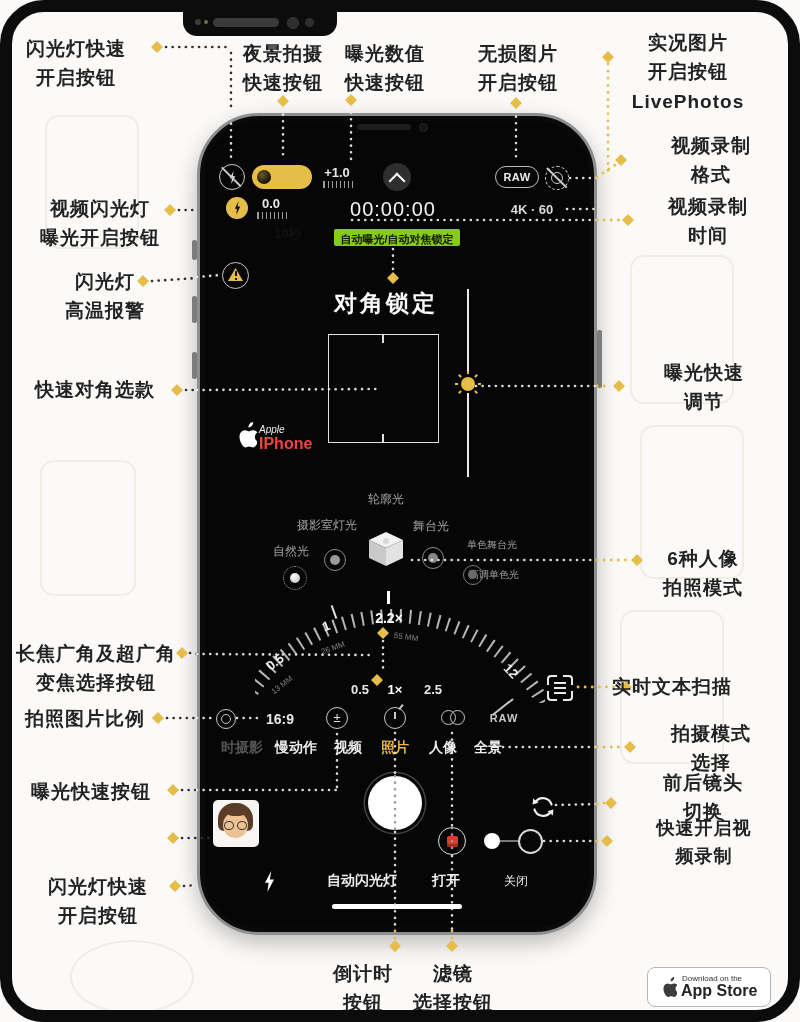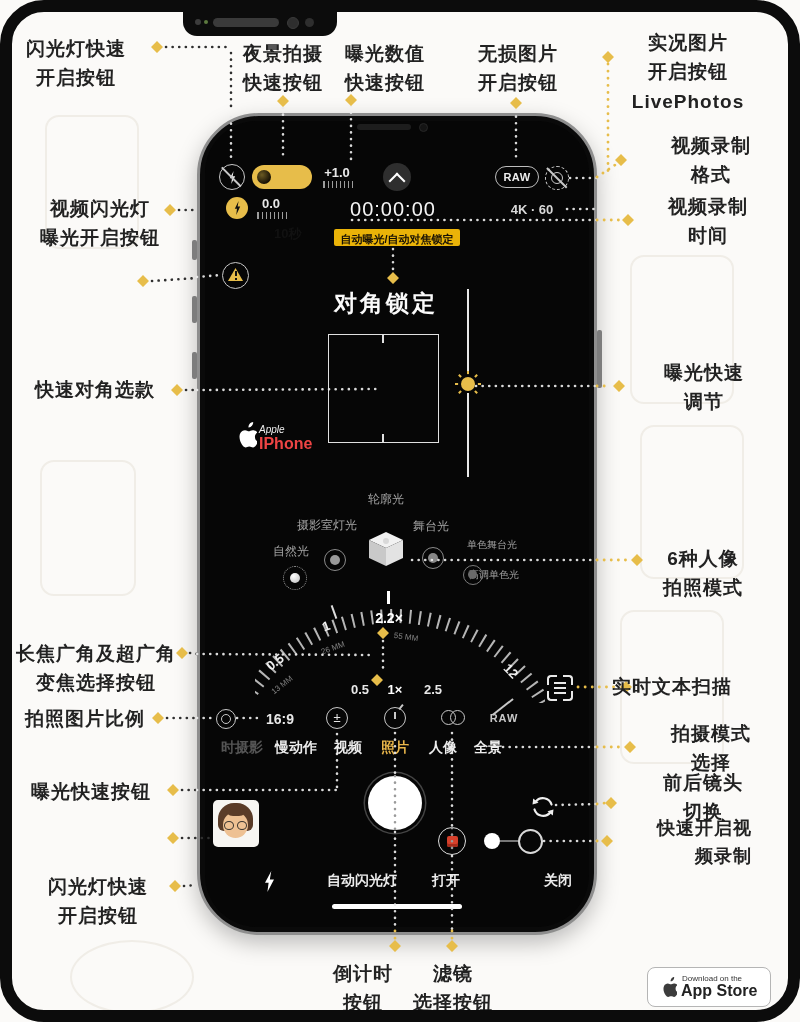--- a/index.html
+++ b/index.html
@@ -64,21 +64,21 @@
     </div>
 
     <div class="abs" style="left:21px;top:76px;width:22px;height:22px;border-radius:50%;background:#e7bd4a;">
       <span class="bolt" style="left:7px;top:4px;width:9px;height:14px;background:#111;"></span>
     </div>
     <div class="c" style="left:66px;top:82px;font-size:13px;font-weight:700;color:#e8e8e8;">0.0</div>
     <div class="ruler" style="left:52px;top:91px;width:28px;"></div>
     <div class="c" style="left:188px;top:88px;font-size:20px;color:#f5f5f5;letter-spacing:1px;">00:00:00</div>
     <div class="c" style="left:327px;top:88px;font-size:13px;font-weight:600;color:#d8d8d8;">4K · 60</div>
 
-    <div class="abs" style="left:129px;top:108px;width:126px;height:17px;background:#eab308;border-radius:2px;text-align:center;">
+    <div class="abs" style="left:129px;top:108px;width:126px;height:17px;background:#84cc16;border-radius:2px;text-align:center;">
       <span style="font-size:11px;line-height:17px;font-weight:700;color:#151005;">自动曝光/自动对焦锁定</span>
     </div>
 
     <div class="c" style="left:181px;top:182px;font-size:23px;font-weight:700;color:#fafafa;letter-spacing:3px;">对角锁定</div>
 
     <div class="abs" style="left:123px;top:213px;width:111px;height:109px;border:1.5px solid #e0e0e0;box-sizing:border-box;">
       <span class="abs" style="left:53px;top:0;width:2px;height:8px;background:#e0e0e0;"></span>
       <span class="abs" style="left:53px;bottom:0;width:2px;height:8px;background:#e0e0e0;"></span>
     </div>
 
@@ -199,21 +199,21 @@
     <div class="ring" style="left:233px;top:706px;width:28px;height:28px;border-color:#ddd;">
       <span class="abs" style="left:8px;top:8px;width:11px;height:11px;background:#d6402b;border-radius:2px;box-shadow:inset 0 -3px 0 #a52c1c;"></span>
     </div>
     <div class="abs" style="left:279px;top:712px;width:16px;height:16px;border-radius:50%;background:#fff;"></div>
     <div class="abs" style="left:295px;top:719px;width:20px;height:2px;background:#777;"></div>
     <div class="ring" style="left:313px;top:708px;width:25px;height:25px;border-width:2px;border-color:#d8d8d8;"></div>
 
     <div class="abs bolt" style="left:57px;top:750px;width:15px;height:21px;background:#fff;"></div>
     <div class="c" style="left:157px;top:760px;font-size:14px;font-weight:700;color:#ececec;">自动闪光灯</div>
     <div class="c" style="left:241px;top:760px;font-size:14px;font-weight:700;color:#ececec;">打开</div>
-    <div class="c" style="left:311px;top:760px;font-size:14px;font-weight:700;color:#ececec;margin-left:42px;">关闭</div>
+    <div class="c" style="left:311px;top:760px;font-size:12px;font-weight:400;color:#ececec;">关闭</div>
 
     <div class="abs" style="left:127px;top:783px;width:130px;height:5px;border-radius:3px;background:#fff;"></div>
   </div>
 
   <div class="ring" style="left:222px;top:262px;width:27px;height:27px;z-index:3;">
     <span class="abs" style="left:5px;top:5px;width:15px;height:13px;background:#e7bd4a;clip-path:polygon(50% 0,100% 100%,0 100%);"></span>
     <span class="abs" style="left:11.5px;top:8px;width:2px;height:5px;background:#111;"></span>
     <span class="abs" style="left:11.5px;top:14.5px;width:2px;height:2px;background:#111;"></span>
   </div>
 
@@ -237,32 +237,34 @@
 快速按钮</div>
   <div class="c ann" style="left:518px;top:68px;">无损图片
 开启按钮</div>
   <div class="c ann" style="left:688px;top:72px;">实况图片
 开启按钮
 LivePhotos</div>
   <div class="c ann" style="left:711px;top:160px;">视频录制格式</div>
   <div class="c ann" style="left:708px;top:221px;">视频录制时间</div>
   <div class="c ann" style="left:100px;top:223px;">视频闪光灯
 曝光开启按钮</div>
+  <div class="c ann" style="left:105px;top:296px;">闪光灯
+高温报警</div>
   <div class="c ann" style="left:95px;top:390px;">快速对角选款</div>
   <div class="c ann" style="left:704px;top:387px;">曝光快速调节</div>
   <div class="c ann" style="left:703px;top:573px;">6种人像
 拍照模式</div>
   <div class="c ann" style="left:96px;top:668px;">长焦广角及超广角
 变焦选择按钮</div>
   <div class="c ann" style="left:672px;top:687px;">实时文本扫描</div>
   <div class="c ann" style="left:85px;top:719px;">拍照图片比例</div>
   <div class="c ann" style="left:711px;top:748px;">拍摄模式选择</div>
   <div class="c ann" style="left:91px;top:792px;">曝光快速按钮</div>
   <div class="c ann" style="left:703px;top:797px;">前后镜头切换</div>
-  <div class="c ann" style="left:704px;top:843px;font-size:18px;text-align:right;">快速开启视频录制</div>
+  <div class="c ann" style="left:704px;top:843px;font-size:18px;">快速开启视频录制</div>
   <div class="c ann" style="left:98px;top:901px;">闪光灯快速
 开启按钮</div>
   <div class="c ann" style="left:363px;top:988px;">倒计时
 按钮</div>
   <div class="c ann" style="left:453px;top:988px;">滤镜
 选择按钮</div>
 
   <div class="abs" style="left:647px;top:967px;width:124px;height:40px;background:#fff;border:1.5px solid #b5b5b5;border-radius:8px;box-sizing:border-box;z-index:7;">
     <svg class="abs" style="left:9px;top:8px;" width="20" height="24" viewBox="0 0 17 20">
       <path fill="#3c3c3c" d="M13.8 3.2c.5-.7.9-1.6.8-2.5-.8 0-1.7.5-2.3 1.2-.5.6-.9 1.5-.8 2.4.9.1 1.8-.5 2.3-1.1zM15.8 10.6c-.1-1.9 1.5-2.9 1.6-3-.9-1.3-2.3-1.5-2.8-1.5-1.2-.1-2.3.7-2.9.7-.6 0-1.5-.7-2.5-.7-1.3 0-2.5.8-3.1 1.9-1.3 2.3-.3 5.8 1 7.7.6.9 1.4 1.9 2.4 1.9 1 0 1.3-.6 2.5-.6s1.5.6 2.5.6 1.7-.9 2.3-1.8c.7-1 1-2 1-2.1-.1 0-2-.8-2-3.1z"></path>

